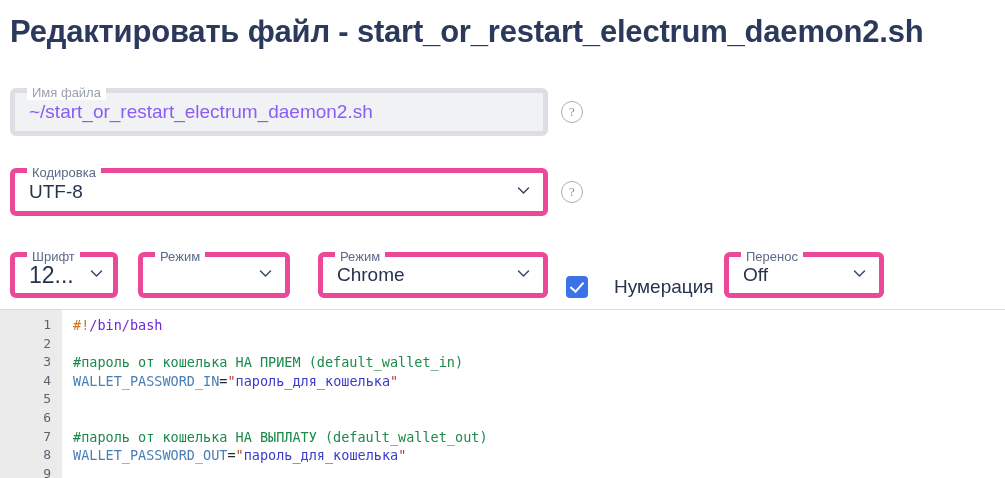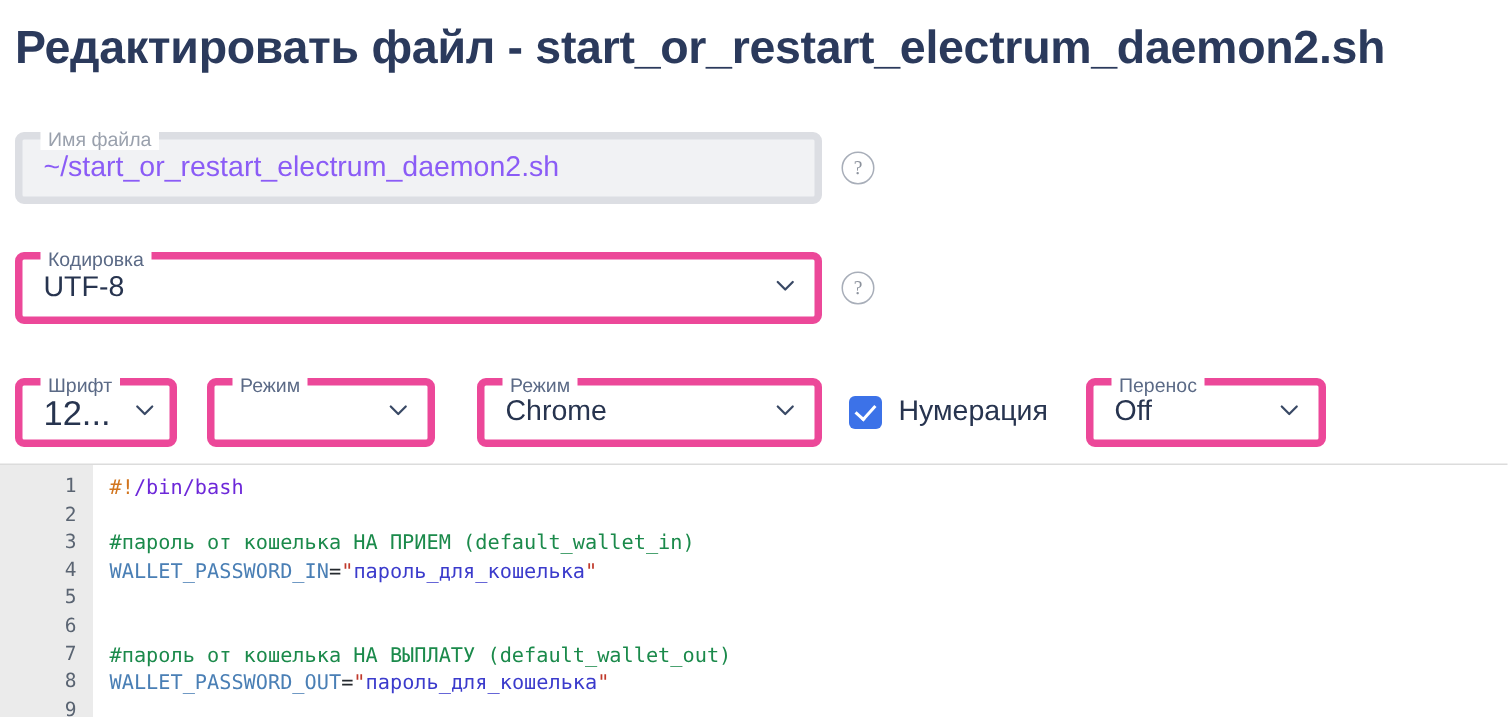--- a/index.html
+++ b/index.html
@@ -115,22 +115,22 @@
   #help-filename { left: 561px; top: 101px; }
   #help-encoding { left: 561px; top: 181px; }
 
   
   #numbering-wrap {
     position: absolute;
     left: 566px;
     top: 252px;
     height: 46px;
     display: flex;
-    align-items: center;
-    gap: 11px;
+    align-items: flex-end;
+    gap: 26px;
     cursor: pointer;
   }
   .checkbox-box {
     width: 22px;
     height: 22px;
     border-radius: 4px;
     background: #3c72e8;
     position: relative;
     flex: 0 0 auto;
   }

